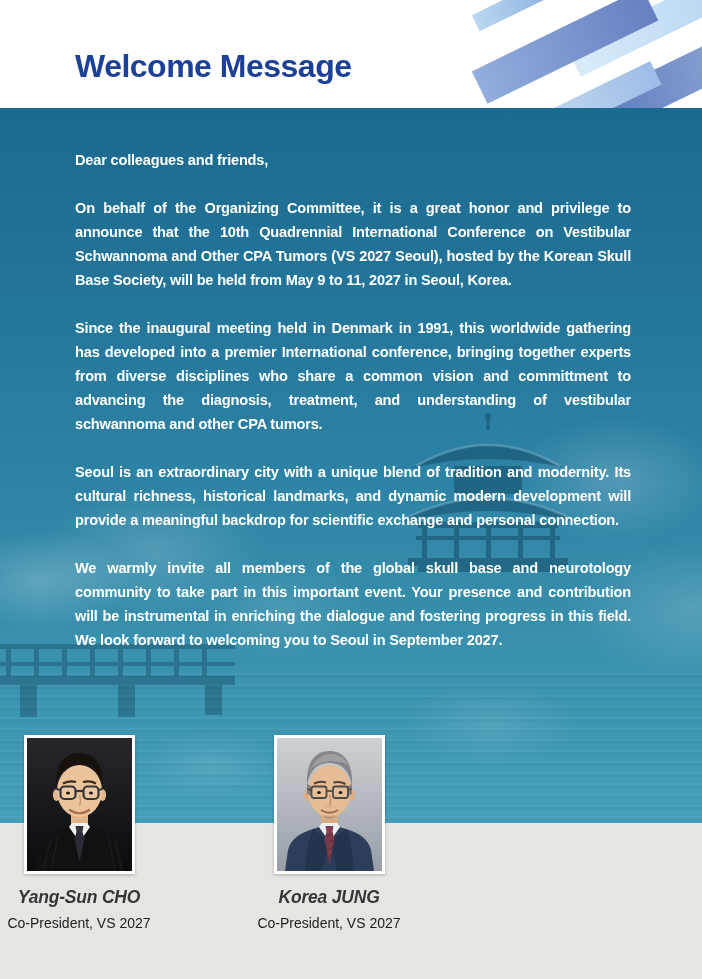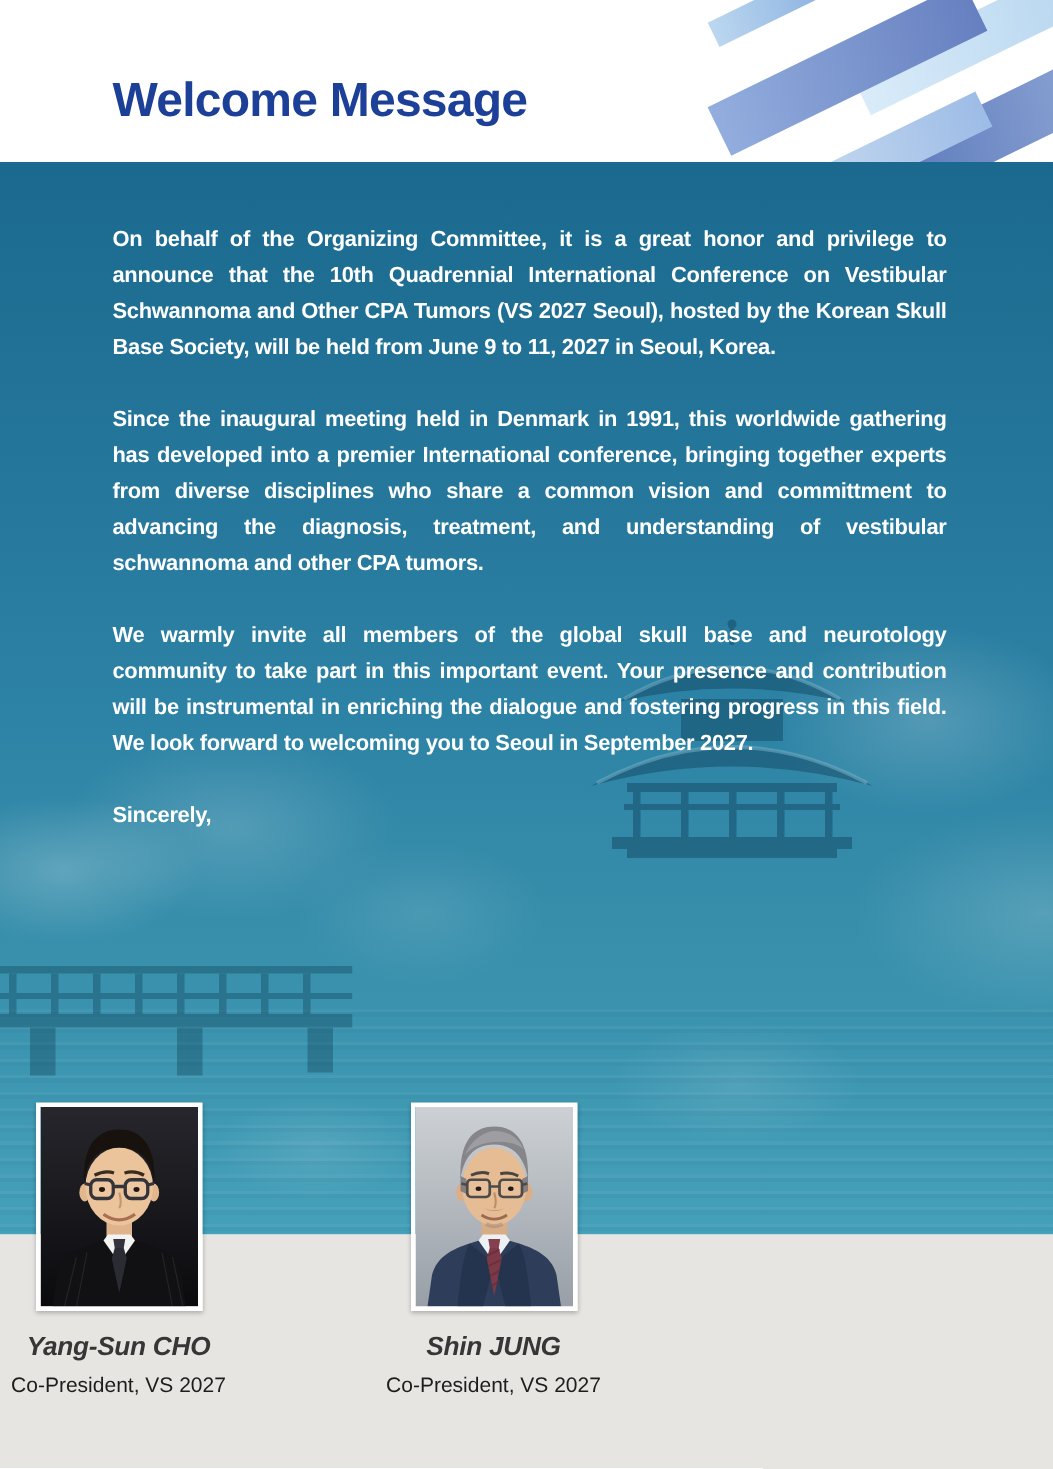--- a/index.html
+++ b/index.html
@@ -131,24 +131,25 @@
         <rect x="202" y="17" width="5" height="27"></rect>
         <rect x="0" y="30" width="235" height="4"></rect>
         <rect x="0" y="44" width="235" height="9"></rect>
         <rect x="20" y="53" width="17" height="32"></rect>
         <rect x="118" y="53" width="17" height="32"></rect>
         <rect x="205" y="53" width="17" height="30"></rect>
       </g>
     </svg>
 
     <div class="letter-content">
-      <p>On behalf of the Organizing Committee, it is a great honor and privilege to announce that the 10th Quadrennial International Conference on Vestibular Schwannoma and Other CPA Tumors (VS 2027 Seoul), hosted by the Korean Skull Base Society, will be held from June 9 to 11, 2027 in Seoul, Korea.</p>
+      <p class="salutation">Dear colleagues and friends,</p>
+      <p>On behalf of the Organizing Committee, it is a great honor and privilege to announce that the 10th Quadrennial International Conference on Vestibular Schwannoma and Other CPA Tumors (VS 2027 Seoul), hosted by the Korean Skull Base Society, will be held from May 9 to 11, 2027 in Seoul, Korea.</p>
       <p>Since the inaugural meeting held in Denmark in 1991, this worldwide gathering has developed into a premier International conference, bringing together experts from diverse disciplines who share a common vision and committment to advancing the diagnosis, treatment, and understanding of vestibular schwannoma and other CPA tumors.</p>
+      <p>Seoul is an extraordinary city with a unique blend of tradition and modernity. Its cultural richness, historical landmarks, and dynamic modern development will provide a meaningful backdrop for scientific exchange and personal connection.</p>
       <p>We warmly invite all members of the global skull base and neurotology community to take part in this important event. Your presence and contribution will be instrumental in enriching the dialogue and fostering progress in this field. We look forward to welcoming you to Seoul in September 2027.</p>
-      <p class="closing">Sincerely,</p>
     </div>
   </div>
 
   <div class="bottom-section"></div>
 
   <div class="signatures">
 
     <div class="signatory">
       <div class="portrait-frame">
         <svg viewBox="0 0 105 133">
@@ -233,18 +234,18 @@
             <line x1="71" y1="52" x2="74.5" y2="51"></line>
           </g>
           <ellipse cx="42" cy="54.5" rx="1.9" ry="1.5" fill="#241a12"></ellipse>
           <ellipse cx="63.5" cy="54.5" rx="1.9" ry="1.5" fill="#241a12"></ellipse>
           <path d="M52.5,57 q2,7.5 0,10.5" stroke="#bd8d66" stroke-width="1.4" fill="none"></path>
           <path d="M45,67.5 Q52.5,71 60,67.5 Q52.5,70 45,67.5 Z" fill="#7d7166" opacity="0.55"></path>
           <path d="M44,72 Q52.5,77.5 61,72" stroke="#9c6b4f" stroke-width="1.8" fill="none"></path>
           <path d="M47,78 Q52.5,81 58,78" stroke="#8a8078" stroke-width="2.5" fill="none" opacity="0.4"></path>
         </svg>
       </div>
-      <div class="sig-name">Shin JUNG</div>
+      <div class="sig-name">Korea JUNG</div>
       <div class="sig-title">Co-President, VS 2027</div>
     </div>
 
   </div>
 </div>
 
 </body></html>

